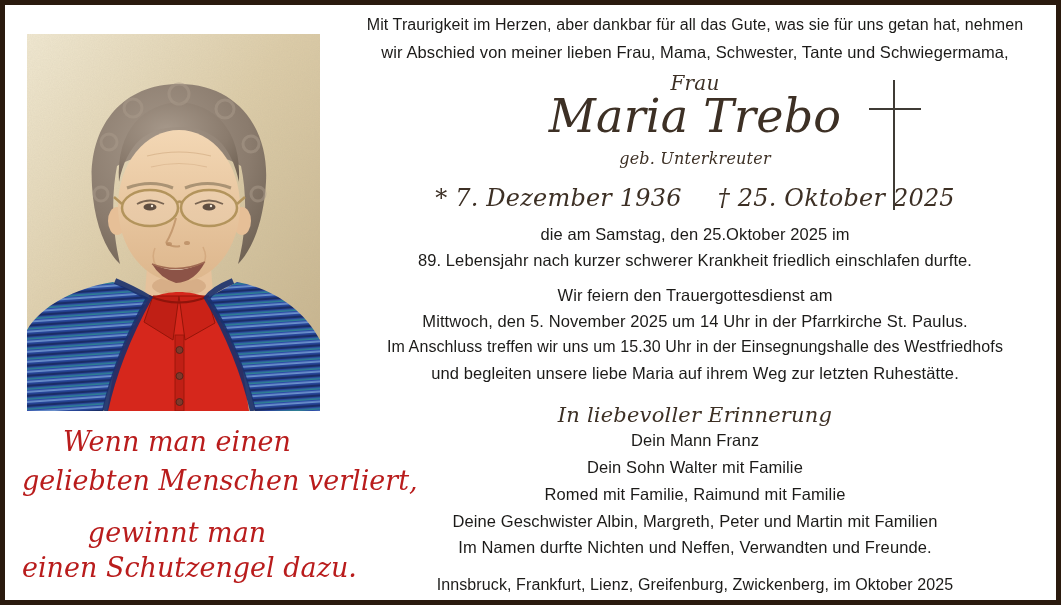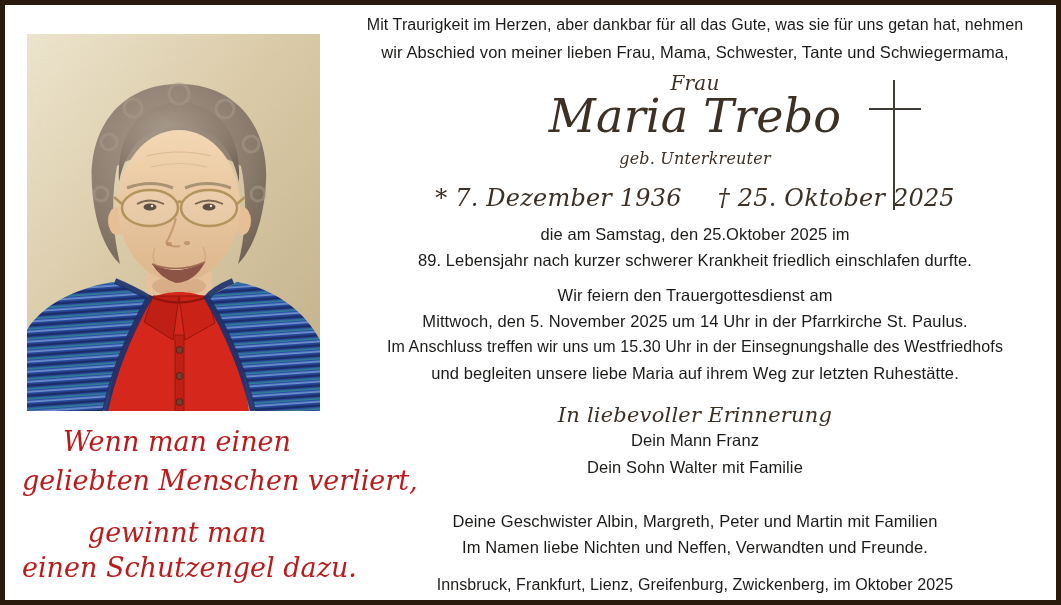--- a/index.html
+++ b/index.html
@@ -198,21 +198,22 @@
     <div class="line r-s2">Mittwoch, den 5. November 2025 um 14 Uhr in der Pfarrkirche St. Paulus.</div>
     <div class="line r-s3">Im Anschluss treffen wir uns um 15.30 Uhr in der Einsegnungshalle des Westfriedhofs</div>
     <div class="line r-s4">und begleiten unsere liebe Maria auf ihrem Weg zur letzten Ruhestätte.</div>
 
     <div class="line script r-rem">In liebevoller Erinnerung</div>
 
     <div class="line r-f1"><span>Dein Mann </span><b>Franz</b></div>
 
     <div class="line r-f2"><span>Dein Sohn </span><b>Walter</b><span> mit Familie</span></div>
 
+    <div class="line r-f3"><b>Romed</b><span> mit Familie, </span><b>Raimund</b><span> mit Familie</span></div>
 
     <div class="line r-f4"><span>Deine Geschwister </span><b>Albin, Margreth, Peter</b><span> und </span><b>Martin</b><span> mit Familien</span></div>
 
-    <div class="line r-f5">Im Namen liebe Nichten und Neffen, Verwandten und Freunde.</div>
+    <div class="line r-f5">Im Namen durfte Nichten und Neffen, Verwandten und Freunde.</div>
 
     <div class="line r-footer">Innsbruck, Frankfurt, Lienz, Greifenburg, Zwickenberg, im Oktober 2025</div>
   </div>
 
 </div>
 
 </body></html>

